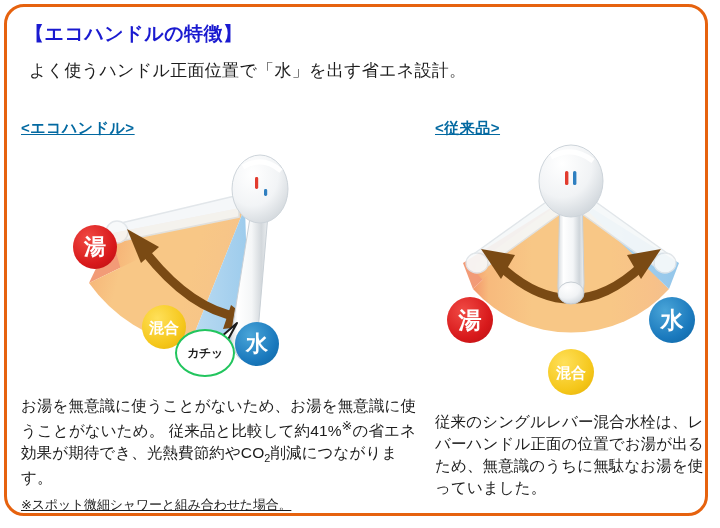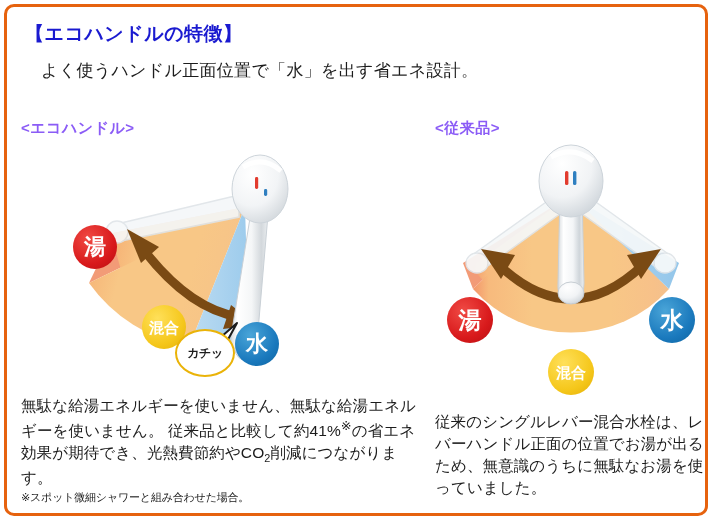--- a/index.html
+++ b/index.html
@@ -3,66 +3,66 @@
 <meta charset="utf-8">
 <style>
   html,body{margin:0;padding:0;}
   body{
     width:720px;height:528px;background:#ffffff;
     font-family:"Liberation Sans","DejaVu Sans",sans-serif;
     overflow:hidden;
   }
   #frame{
     position:absolute;left:4px;top:4px;width:704px;height:512px;
-    border:3px solid #e6620e;border-radius:10px;background:#fff;
+    border:3px solid #e6620e;border-radius:20px;background:#fff;
     box-sizing:border-box;
   }
   .title{
     position:absolute;left:18px;top:14px;
     font-size:19px;font-weight:bold;color:#1a1ad0;letter-spacing:.5px;
     white-space:nowrap;
   }
   .lead{
     position:absolute;left:22px;top:52px;
-    font-size:17px;color:#1c1c1c;white-space:nowrap;letter-spacing:.3px;margin-left:12px;
+    font-size:17px;color:#1c1c1c;white-space:nowrap;letter-spacing:.3px;
   }
   .seclabel{
-    position:absolute;top:112px;font-size:15px;font-weight:bold;color:#8b5cf6;
-    white-space:nowrap;letter-spacing:.5px;
+    position:absolute;top:112px;font-size:15px;font-weight:bold;color:#0369a1;
+    white-space:nowrap;letter-spacing:.5px;text-decoration:underline;
   }
   .seclabel.left{left:14px;}
   .seclabel.right{left:428px;text-align:right;}
 
   .stage{position:absolute;top:130px;height:250px;}
   .stage.left{left:10px;width:300px;}
   .stage.right{left:420px;width:290px;}
 
   .badge{
     position:absolute;border-radius:50%;
     display:flex;align-items:center;justify-content:center;
     color:#fff;font-weight:bold;text-align:center;line-height:1;
     box-sizing:border-box;
   }
   .badge.hot{background:radial-gradient(circle at 35% 30%,#f04a44 0%,#d8191b 62%,#b60f12 100%);}
   .badge.cold{background:radial-gradient(circle at 35% 30%,#4aa5d8 0%,#1a79bd 62%,#0d639f 100%);}
   .badge.mix{background:radial-gradient(circle at 35% 30%,#ffe05a 0%,#f5c71b 62%,#e3ae06 100%);}
 
   .bubble{
-    position:absolute;background:#fff;border:2px solid #eab308;border-radius:50%;
+    position:absolute;background:#fff;border:2px solid #22c55e;border-radius:50%;
     display:flex;align-items:center;justify-content:center;
     font-size:12px;color:#1c1c1c;font-weight:bold;letter-spacing:-.5px;
   }
 
   .body-text{
     position:absolute;font-size:15.5px;color:#1c1c1c;line-height:1.42;
     letter-spacing:.1px;
   }
   .body-text.left{left:14px;top:388px;width:400px;}
   .body-text.right{left:428px;top:404px;width:272px;}
-  .note{font-size:11px;display:block;margin-top:1px;letter-spacing:-.2px;}
+  .note{font-size:13px;display:block;margin-top:7px;letter-spacing:-.2px;text-decoration:underline;}
   sub{font-size:70%;}
 </style>
 </head>
 <body>
 
 <div id="frame">
 
   <div class="title">【エコハンドルの特徴】</div>
   <div class="lead">よく使うハンドル正面位置で「水」を出す省エネ設計。</div>
 
@@ -212,19 +212,19 @@
     </svg>
 
     <div class="badge hot" style="left:20px;top:160px;width:46px;height:46px;font-size:23px;">湯</div>
 
     <div class="badge mix" style="left:121px;top:212px;width:46px;height:46px;font-size:15px;">混合</div>
 
     <div class="badge cold" style="left:222px;top:160px;width:46px;height:46px;font-size:23px;">水</div>
   </div>
 
   <div class="body-text left">
-    <span>無駄な給湯エネルギーを使いません、無駄な給湯エネルギーを使いません。 従来品と比較して約41%</span><sup>※</sup><span>の省エネ効果が期待でき、光熱費節約やCO</span><sub>2</sub><span>削減につながります。</span>
+    <span>お湯を無意識に使うことがないため、お湯を無意識に使うことがないため。 従来品と比較して約41%</span><sup>※</sup><span>の省エネ効果が期待でき、光熱費節約やCO</span><sub>2</sub><span>削減につながります。</span>
     <span class="note">※スポット微細シャワーと組み合わせた場合。</span>
   </div>
 
   <div class="body-text right">従来のシングルレバー混合水栓は、レバーハンドル正面の位置でお湯が出るため、無意識のうちに無駄なお湯を使っていました。</div>
 
 </div>
 
 </body></html>

